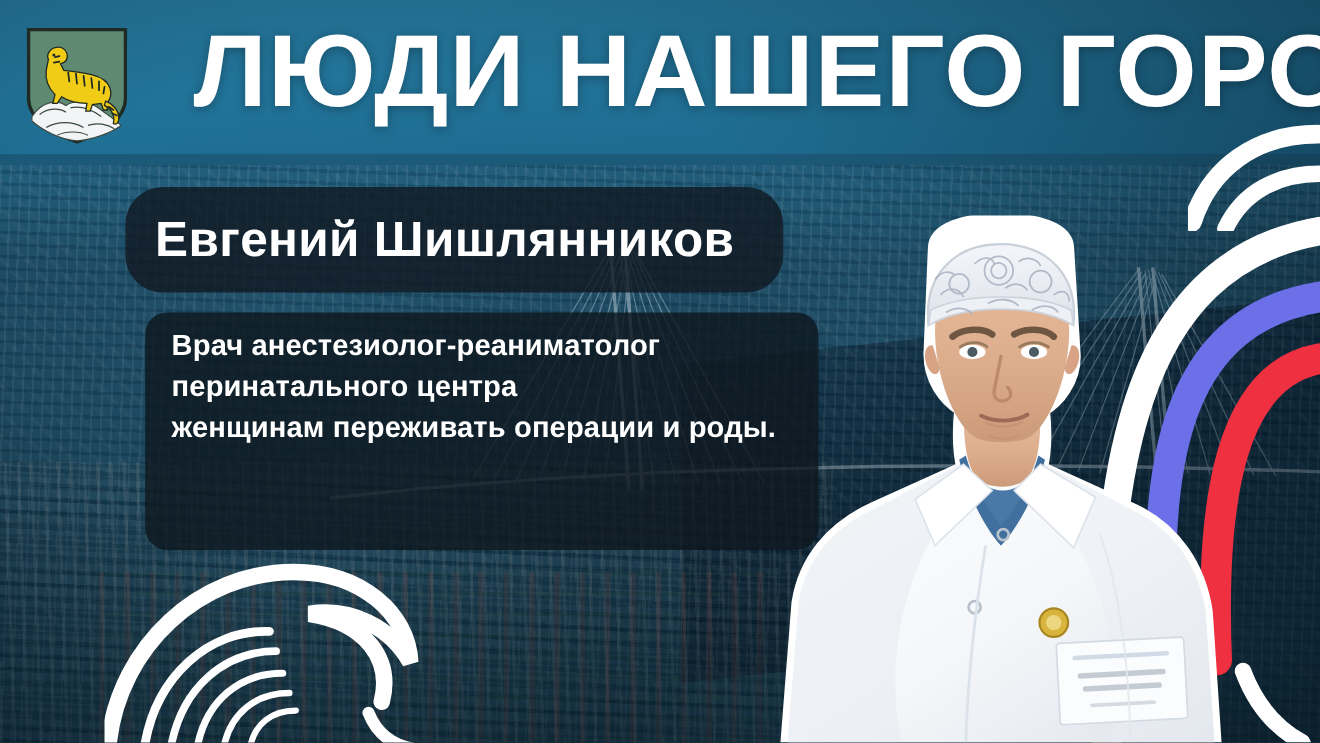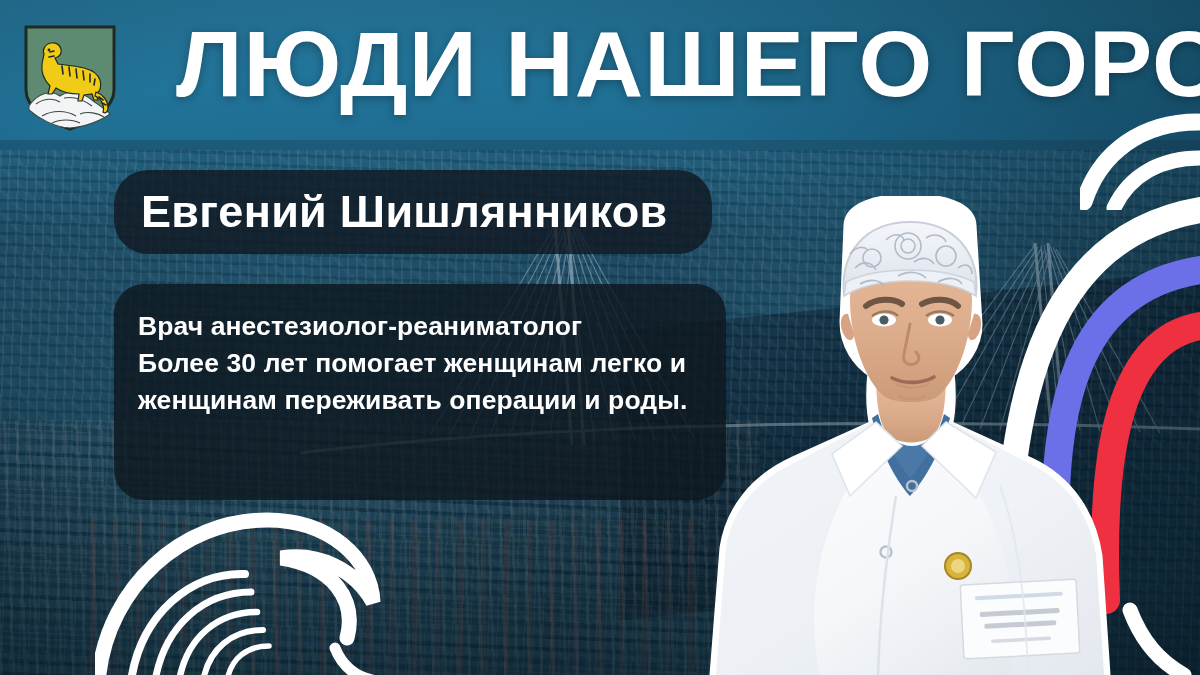--- a/index.html
+++ b/index.html
@@ -78,41 +78,41 @@
     letter-spacing:1px;
     transform:scaleX(1.02);
     transform-origin:left center;
     white-space:nowrap;
     text-shadow:0 2px 10px rgba(0,0,0,.30);
   }
 
   
   .name-panel {
     position:absolute; left:114px; top:170px;
-    width:598px; height:84px;
+    width:598px; height:96px;
     background:rgba(16,24,32,0.80);
     border-radius:34px;
     display:flex; align-items:center;
   }
   .name-text {
     color:#ffffff;
     font-weight:bold;
     font-size:45px;
     letter-spacing:.3px;
     padding-left:27px;
     white-space:nowrap;
     font-family:"Liberation Sans", sans-serif;
   }
 
   .desc-panel {
-    position:absolute; left:114px; top:284px;
+    position:absolute; left:132px; top:284px;
     width:612px; height:216px;
     background:rgba(14,22,30,0.80);
-    border-radius:30px;
-    padding:24px 24px 18px 24px;
+    border-radius:20px;
+    padding:12px 24px 18px 24px;
   }
   .desc-line {
     color:#ffffff;
     font-weight:bold;
     font-size:26.5px;
     line-height:37px;
     letter-spacing:.1px;
     white-space:nowrap;
     font-family:"Liberation Sans", sans-serif;
   }
@@ -216,21 +216,21 @@
   </svg>
 
   <div class="title">ЛЮДИ НАШЕГО ГОРОДА</div>
 
   <div class="name-panel">
     <div class="name-text">Евгений Шишлянников</div>
   </div>
 
   <div class="desc-panel">
     <div class="desc-line">Врач анестезиолог-реаниматолог</div>
-    <div class="desc-line">Более 30 лет помогает женщинам легко и</div>
+    <div class="desc-line">перинатального центра</div>
     <div class="desc-line">женщинам переживать операции и роды.</div>
   </div>
 
   <svg class="arcs-top" viewBox="0 0 120 110">
     <path d="M4 102 C 20 52, 62 22, 118 22" stroke="#ffffff" stroke-width="17" fill="none" stroke-linecap="round"></path>
     <path d="M34 108 C 50 74, 82 58, 120 58" stroke="#ffffff" stroke-width="15" fill="none" stroke-linecap="round"></path>
   </svg>
 
   <svg class="ribbons" viewBox="0 0 230 585">
     <path d="M36 585 C 30 340, 58 150, 230 120" stroke="#ffffff" stroke-width="26" fill="none" stroke-linecap="round"></path>

